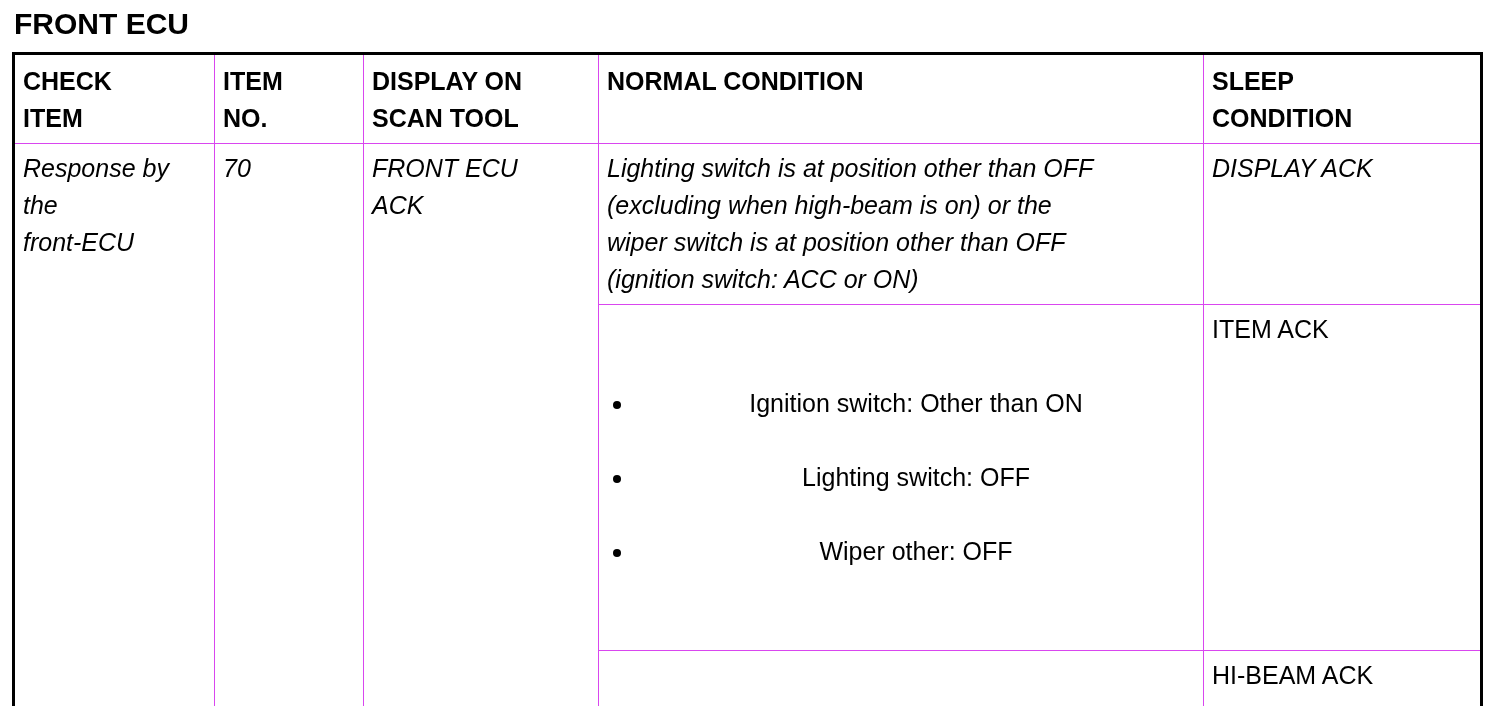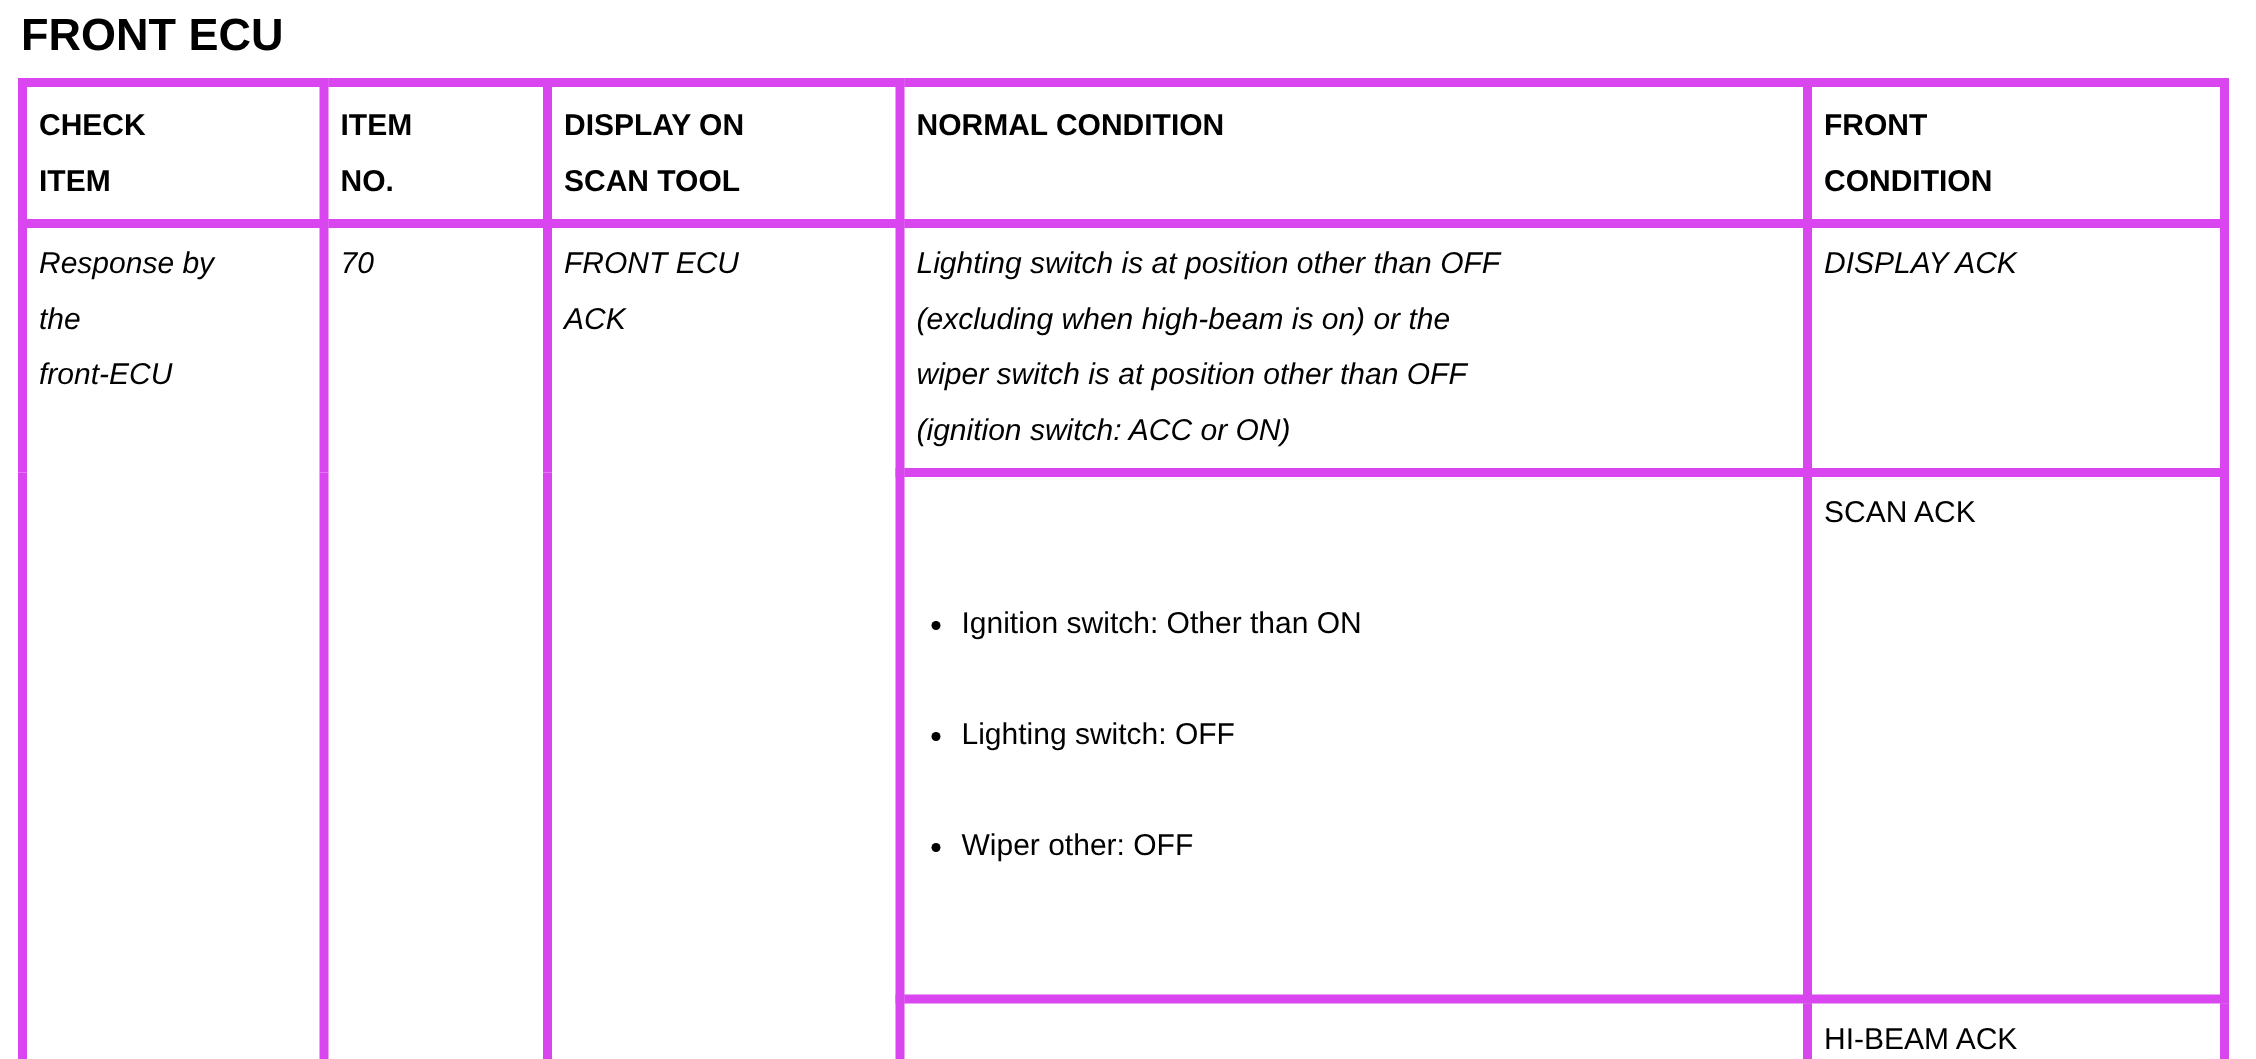--- a/index.html
+++ b/index.html
@@ -26,42 +26,43 @@
   }
   table.spec-table {
     border-collapse: collapse;
     table-layout: fixed;
     margin: 12px 0 0 12px;
     width: 1468px;
     border: 3px solid #000000;
   }
   table.spec-table th,
   table.spec-table td {
-    border: 6px solid #d946ef;
+    border: 1px solid #d946ef;
     vertical-align: top;
     text-align: left;
     padding: 6px 8px;
-    font-size: 20px;
+    font-size: 25px;
     line-height: 37px;
     white-space: pre-line;
     overflow: hidden;
     font-weight: normal;
   }
   table.spec-table th {
     font-weight: bold;
     padding-top: 8px;
   }
   tr.row-header         { height: 86px;  }
   tr.row-cond-1         { height: 158px; font-style: italic; }
   tr.row-cond-2         { height: 123px; }
   tr.row-cond-3         { height: 93px;  }
   ul.bullet-list {
     margin: 0;
     padding: 0 0 0 28px;
     list-style-type: disc;
+    text-align: center;
   }
   ul.bullet-list li {
     white-space: pre-line;
     padding-left: 2px;
   }
 </style>
 </head>
 <body>
 
 <div class="page">
@@ -78,21 +79,21 @@
     </colgroup>
     <thead>
       <tr class="row-header">
         <th>CHECK
 ITEM</th>
         <th>ITEM
 NO.</th>
         <th>DISPLAY ON
 SCAN TOOL</th>
         <th>NORMAL CONDITION</th>
-        <th>FRONT
+        <th>SLEEP
 CONDITION</th>
       </tr>
     </thead>
     <tbody>
       <tr class="row-cond-1">
         <td rowspan="4">Response by
 the
 front-ECU</td>
         <td rowspan="4">70</td>
         <td rowspan="4">FRONT ECU
@@ -104,21 +105,21 @@
         <td>DISPLAY ACK</td>
       </tr>
       <tr class="row-cond-2">
         <td>
           <ul class="bullet-list">
             <li>Ignition switch: Other than ON</li>
             <li>Lighting switch: OFF</li>
             <li>Wiper other: OFF</li>
           </ul>
         </td>
-        <td>SCAN ACK</td>
+        <td>ITEM ACK</td>
       </tr>
       <tr class="row-cond-3">
         <td>
           <ul class="bullet-list">
             
             
           </ul>
         </td>
         <td>HI-BEAM ACK</td>
       </tr>

